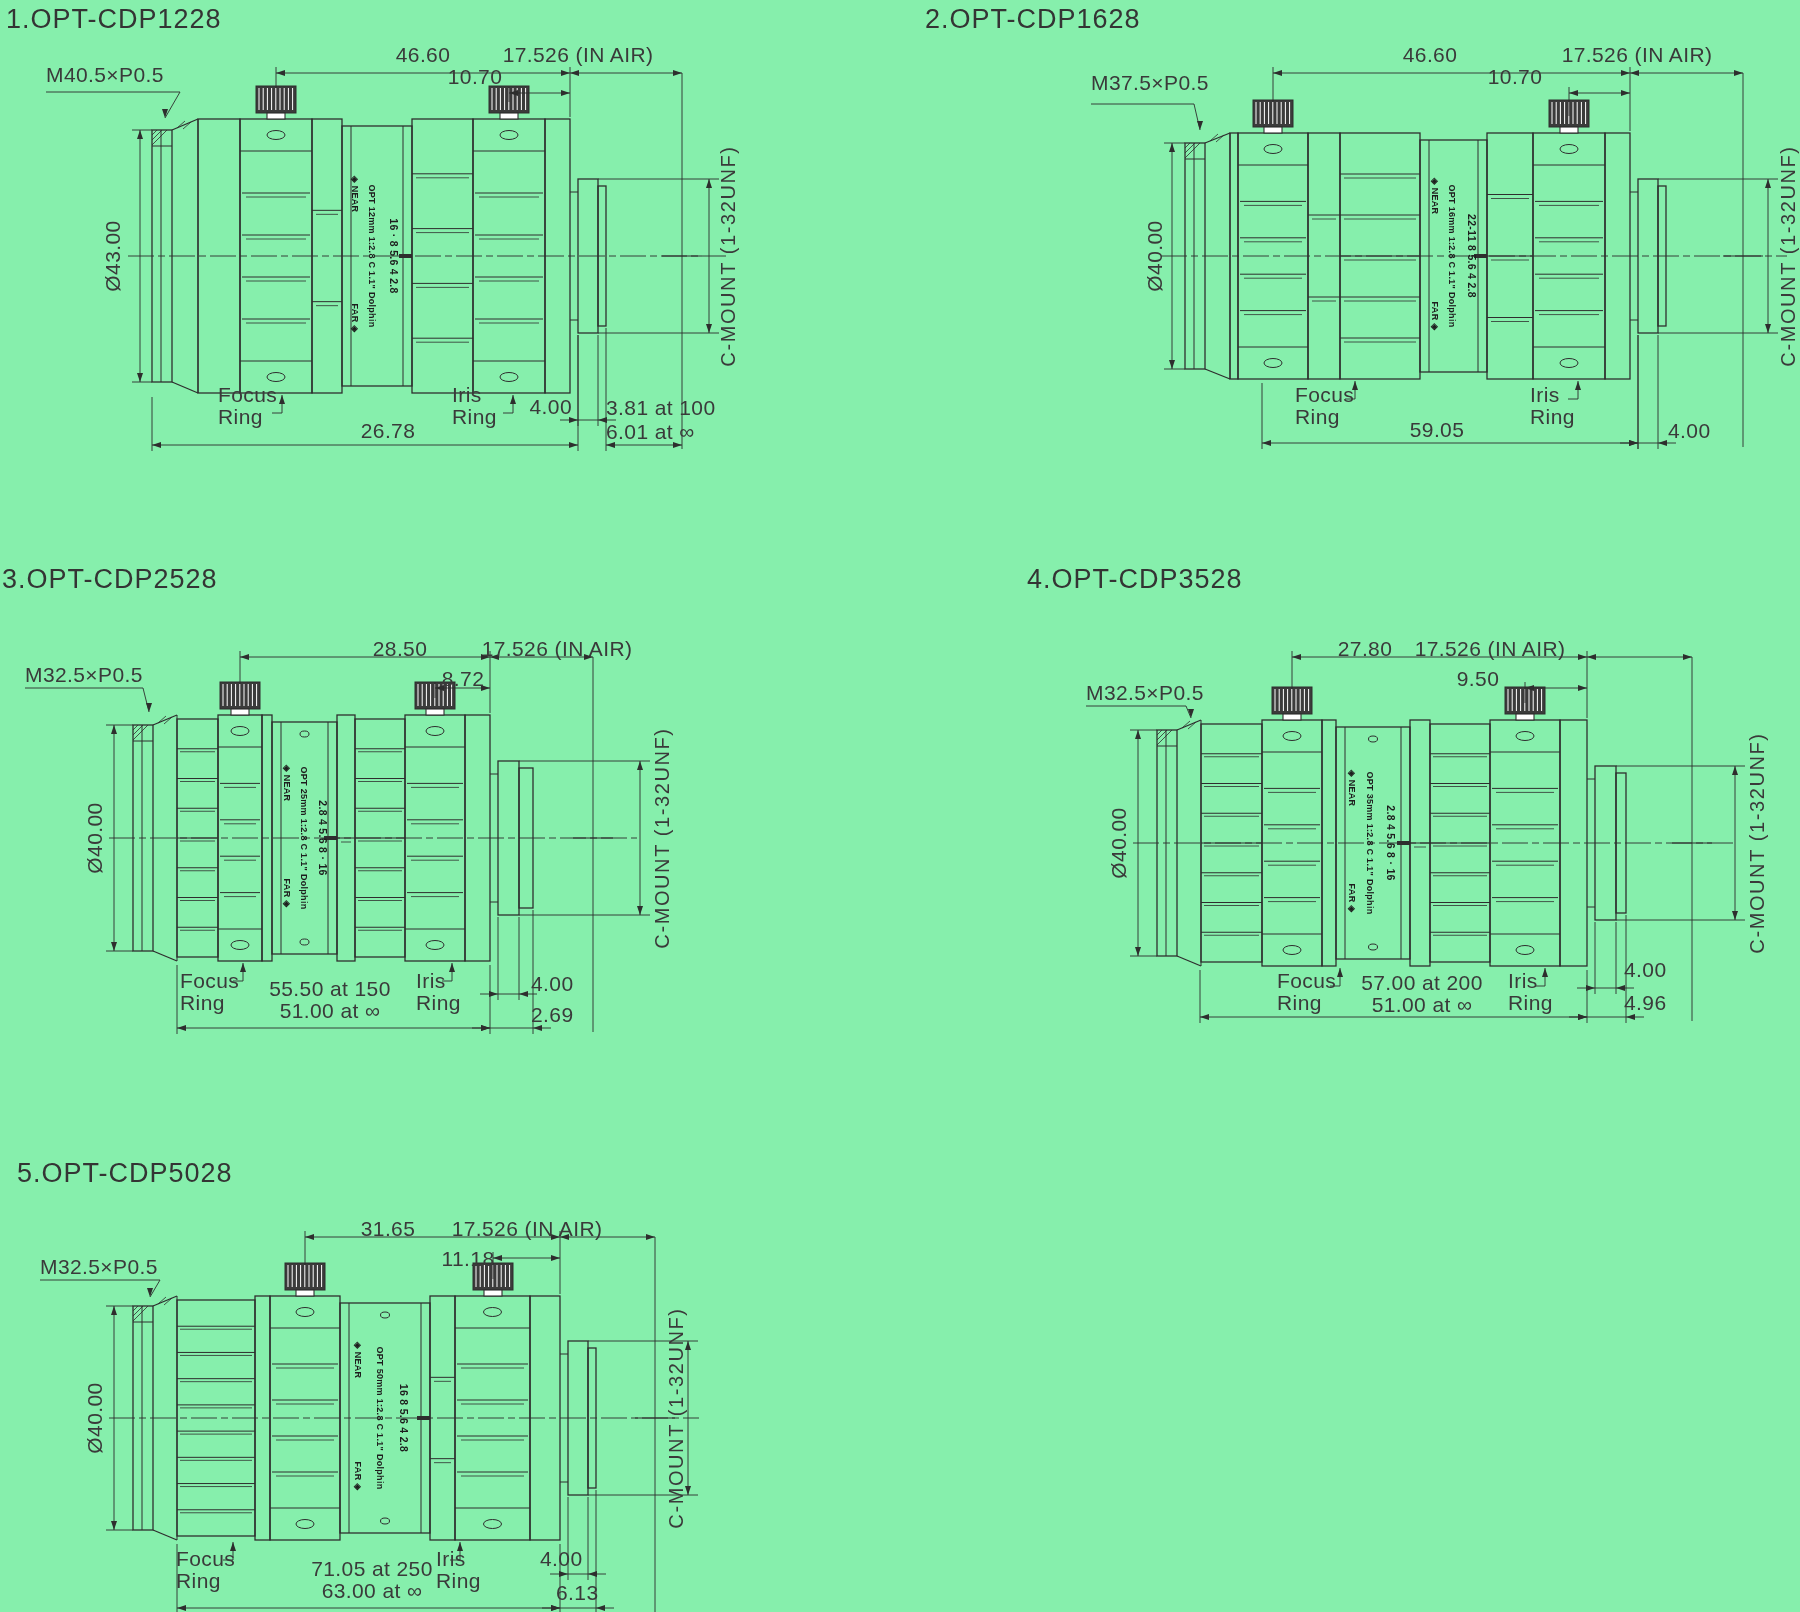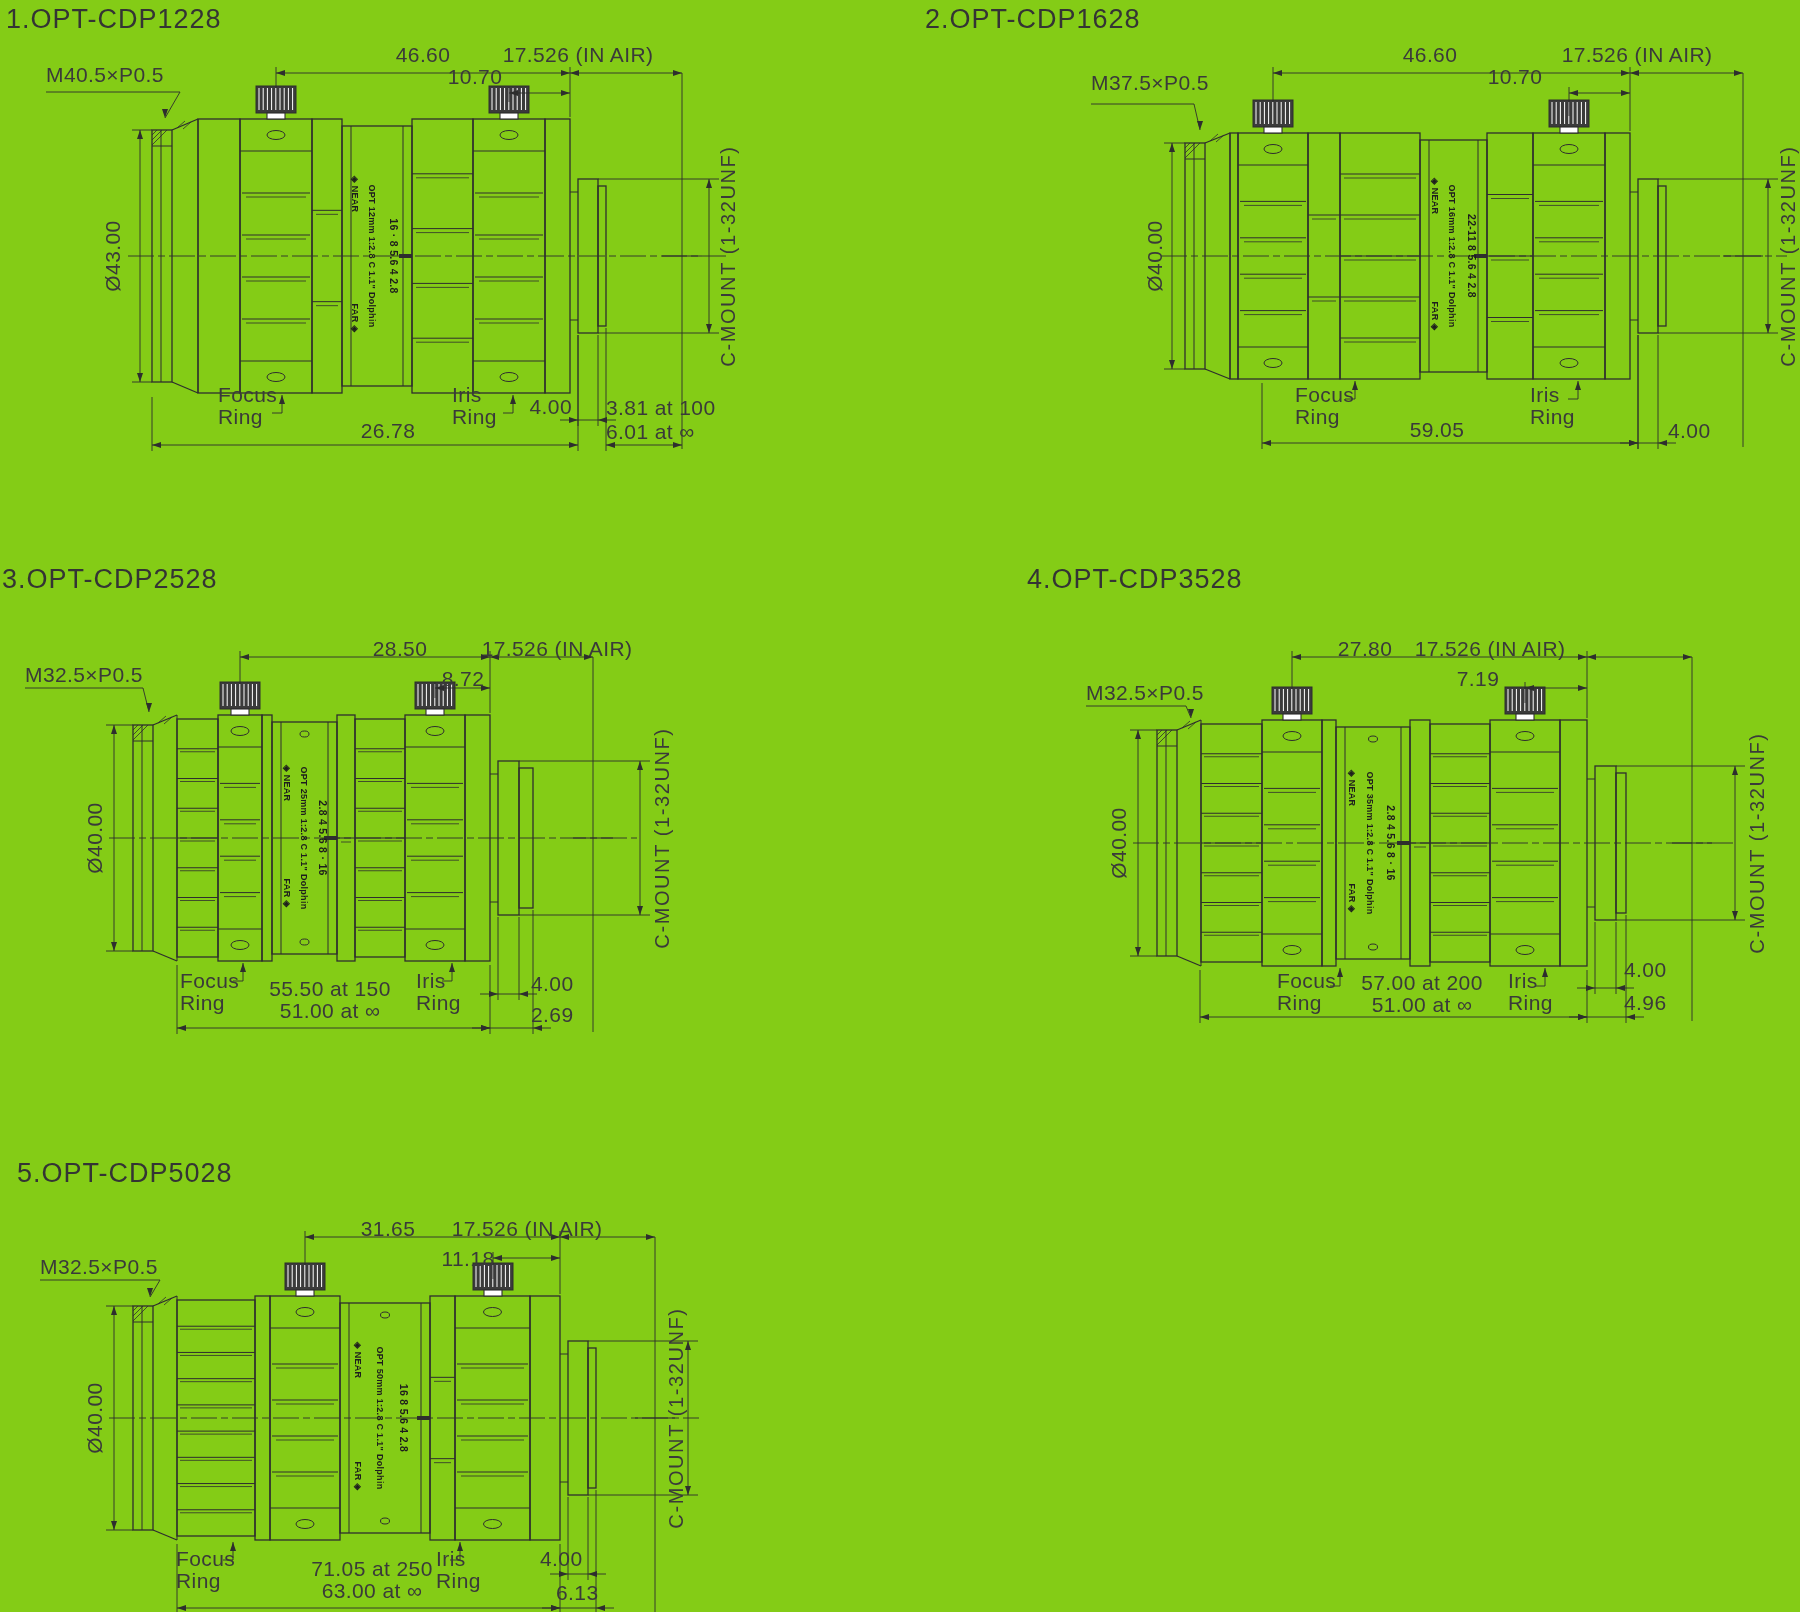--- a/index.html
+++ b/index.html
@@ -1,16 +1,16 @@
 <!DOCTYPE html>
 <html><head>
 <meta charset="utf-8">
 <style>
   html,body{margin:0;padding:0;background:#ffffff;}
-  #stage{position:relative;width:1800px;height:1612px;background:#84cc16;overflow:hidden;
+  #stage{position:relative;width:1800px;height:1612px;background:#86efac;overflow:hidden;
          font-family:"Liberation Sans",sans-serif;color:#3a3a3a;}
   #art{position:absolute;left:0;top:0;}
   .lbl{position:absolute;white-space:nowrap;font-size:21px;line-height:1;letter-spacing:.4px;color:#3a3a3a;}
   .c{transform:translateX(-50%);}
   .r{transform:translateX(-100%);}
   .title{font-size:27px;letter-spacing:1px;color:#343434;}
   .v{transform:translate(-50%,-50%) rotate(-90deg);}
   .mount{font-size:20px;letter-spacing:1.6px;}
   .bp{position:absolute;font-size:9px;font-weight:bold;letter-spacing:.3px;color:#1d1d1d;white-space:nowrap;
       transform:translate(-50%,-50%) rotate(90deg);}
@@ -791,21 +791,21 @@
   <div class="bp" style="left:287px;top:783px">◈ NEAR</div>
   <div class="bp" style="left:287px;top:893px">FAR ◈</div>
   <div class="bp" style="left:304px;top:838px">OPT 25mm 1:2.8 C 1.1" Dolphin</div>
   <div class="bp ap" style="left:323px;top:838px">2.8 4 5.6 8 · 16</div>
 
   <div class="lbl title" style="left:1027px;top:566px">4.OPT-CDP3528</div>
   <div class="lbl" style="left:1086px;top:682px">M32.5×P0.5</div>
   <div class="lbl v" style="left:1118px;top:843px">Ø40.00</div>
   <div class="lbl c" style="left:1365px;top:638px">27.80</div>
   <div class="lbl c" style="left:1490px;top:638px">17.526 (IN AIR)</div>
-  <div class="lbl c" style="left:1478px;top:668px">7.19</div>
+  <div class="lbl c" style="left:1478px;top:668px">9.50</div>
   <div class="lbl" style="left:1277px;top:970px">Focus</div>
   <div class="lbl" style="left:1277px;top:992px">Ring</div>
   <div class="lbl" style="left:1508px;top:970px">Iris</div>
   <div class="lbl" style="left:1508px;top:992px">Ring</div>
   <div class="lbl" style="left:1624px;top:959px">4.00</div>
   <div class="lbl" style="left:1624px;top:992px">4.96</div>
   <div class="lbl c" style="left:1422px;top:972px">57.00 at 200</div>
   <div class="lbl c" style="left:1422px;top:994px">51.00 at ∞</div>
   <div class="lbl v mount" style="left:1757px;top:843px">C-MOUNT  (1-32UNF)</div>
   <div class="bp" style="left:1352px;top:788px">◈ NEAR</div>

